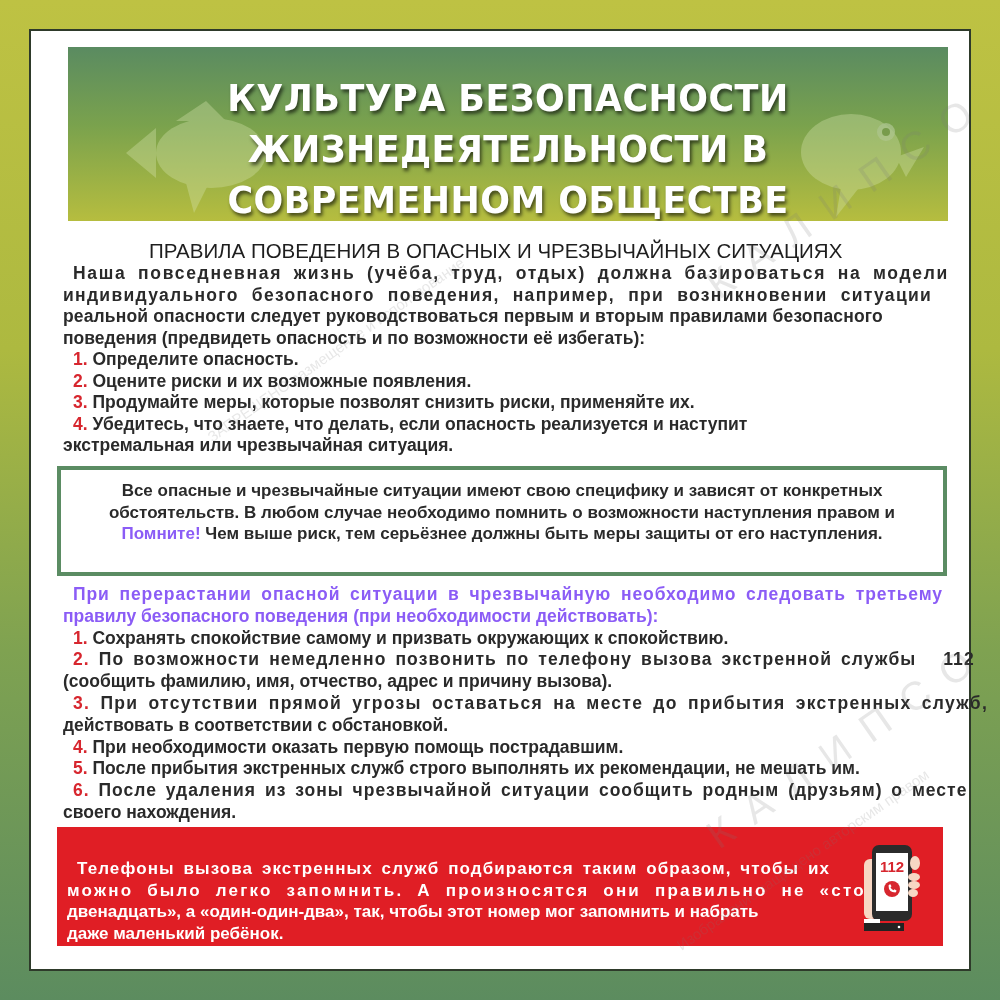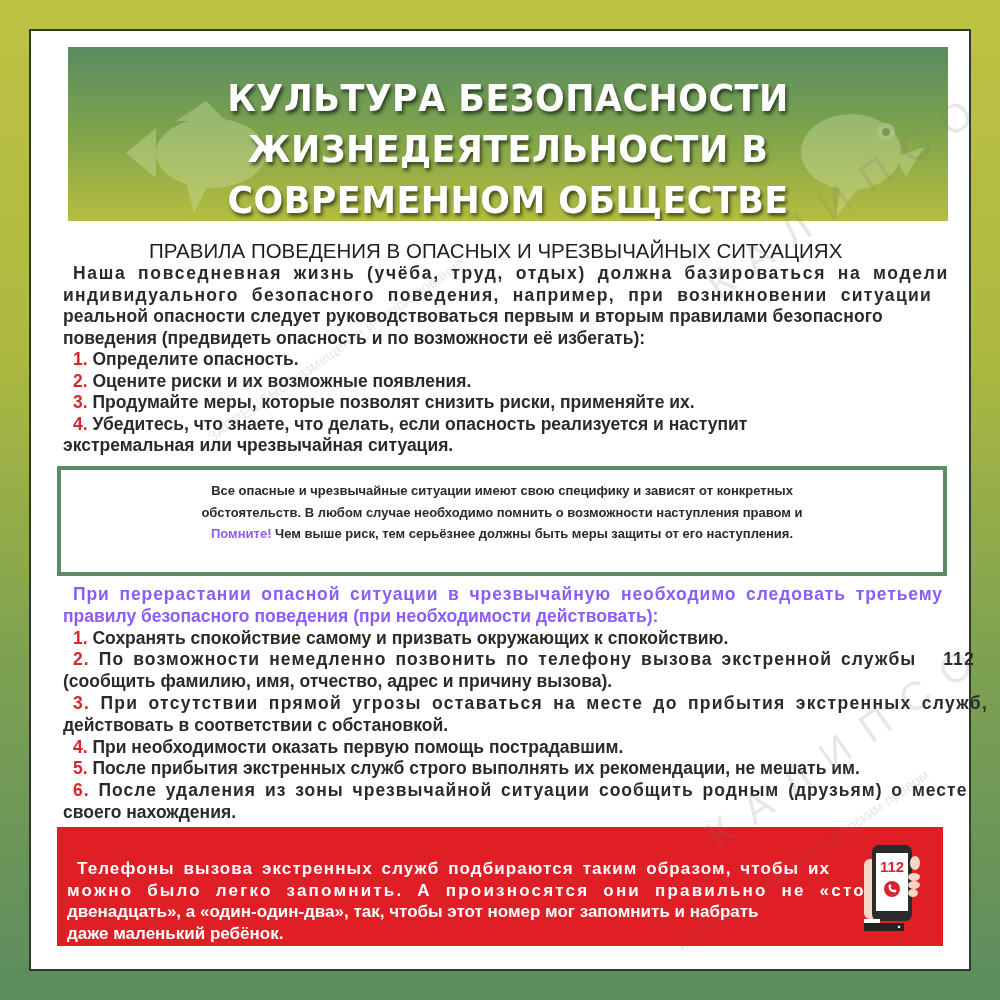--- a/index.html
+++ b/index.html
@@ -38,21 +38,21 @@
   .intro { top: 232px; line-height: 21.5px; }
   .indent { padding-left: 10px; }
   .num { color: #d7262e; }
   .red { color: #8b5cf6; }
   .line { white-space: nowrap; }
   .wide { letter-spacing: 1.6px; word-spacing: 3px; }
   .notice-box {
     position: absolute; left: 26px; top: 435px; width: 890px; height: 110px;
     border: 4px solid #5b8c63; background: #fff;
     padding: 10px 8px 0 8px; text-align: center;
-    font-weight: bold; font-size: 13px; line-height: 21.5px; color: #2a2a2a;
+    font-weight: bold; font-size: 17px; line-height: 21.5px; color: #2a2a2a;
   }
   .escalation { top: 553px; line-height: 21.8px; }
   .phone-box {
     position: absolute; left: 26px; top: 796px; width: 886px; height: 119px;
     background: #e01e25; color: #fff; font-weight: bold;
     font-size: 17px; line-height: 21.5px; padding: 12px 0 0 10px;
   }
   .phone-text { width: 770px; margin-top: 19px; }
   .phone-icon { position: absolute; left: 805px; top: 12px; }
   .watermark {

